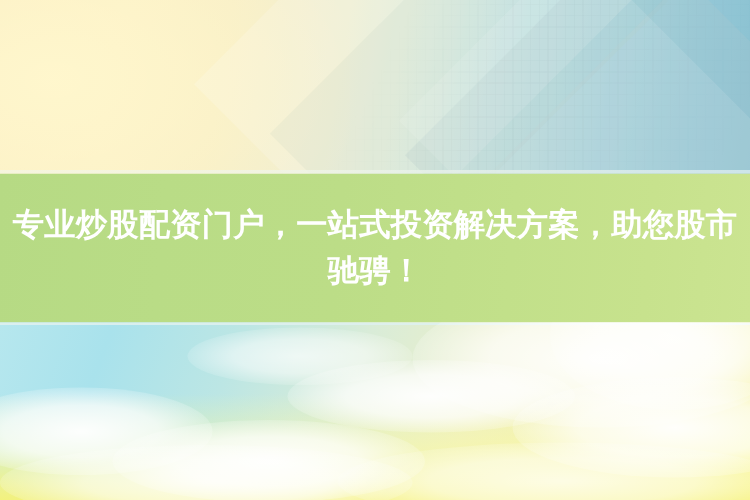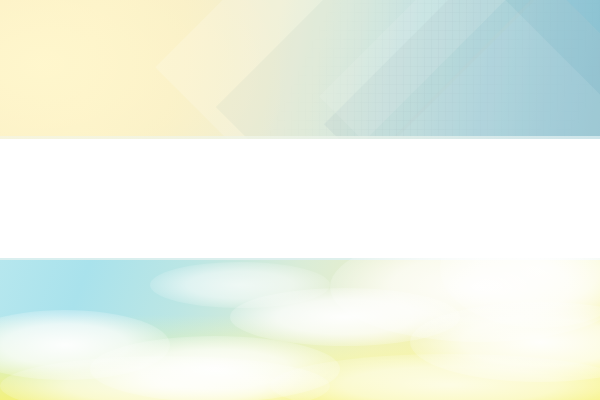--- a/index.html
+++ b/index.html
@@ -202,20 +202,23 @@
     <div class="glow-left"></div>
     <div class="diag diag-a"></div>
     <div class="diag diag-b"></div>
     <div class="diag diag-c"></div>
     <div class="diag diag-d"></div>
     <div class="diag diag-e"></div>
     <div class="texture"></div>
     <div class="top-hairline"></div>
   </div>
 
+  <div class="green-band">
+    <p class="headline">专业炒股配资门户，一站式投资解决方案，助您股市驰骋！</p>
+  </div>
 
   <div class="sky-zone">
     <div class="sky-hairline"></div>
     <div class="cloud c6"></div>
     <div class="cloud c9"></div>
     <div class="cloud c4"></div>
     <div class="cloud c3"></div>
     <div class="cloud c1"></div>
     <div class="cloud c5"></div>
     <div class="cloud c2"></div>

